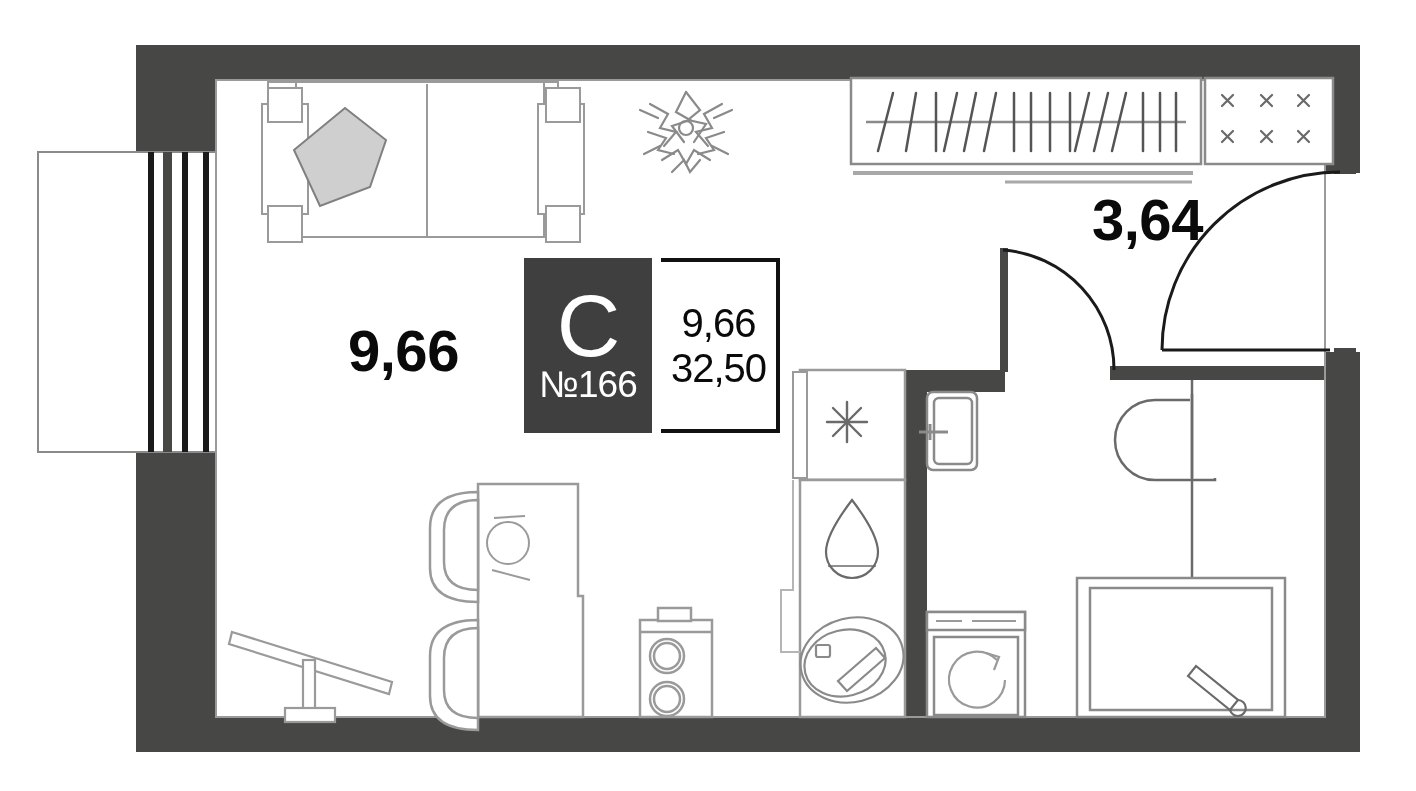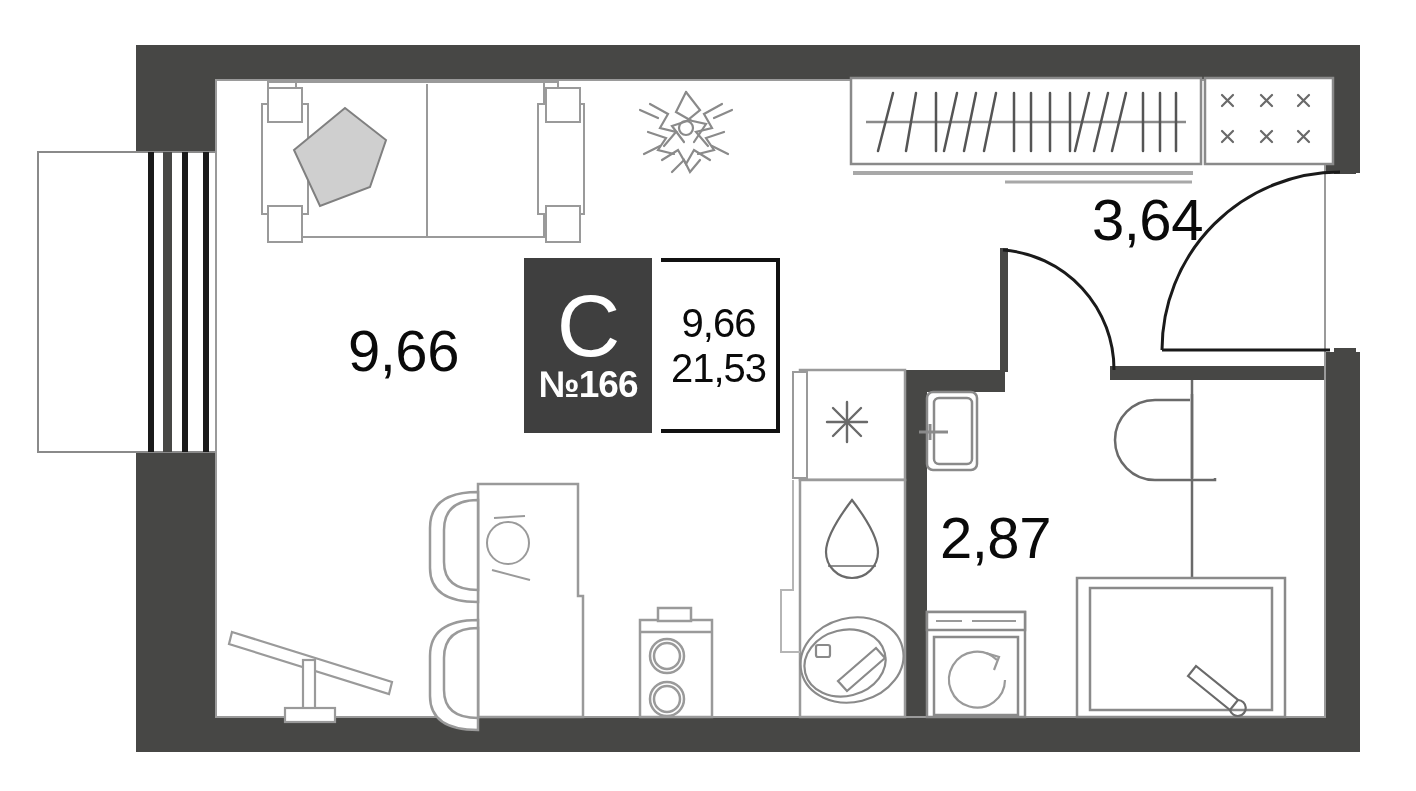--- a/index.html
+++ b/index.html
@@ -3,21 +3,21 @@
 <meta charset="utf-8">
 <style>
   html,body{margin:0;padding:0;background:#ffffff;}
   body{width:1416px;height:791px;overflow:hidden;
        font-family:"Liberation Sans", sans-serif;}
   #plan{position:relative;width:1416px;height:791px;background:#fff;}
   svg{display:block;}
   .lbl{
     position:absolute;
     font-family:"Liberation Sans", sans-serif;
-    font-weight:400;
+    font-weight:700;
     color:#0a0a0a;
     white-space:nowrap;
     line-height:1;
     letter-spacing:-0.5px;
   }
   .area-lbl{font-size:58px;}
   .badge{
     position:absolute;
     background:#3f3f3f;
     color:#ffffff;
@@ -28,21 +28,21 @@
   }
   .badge .big{
     font-size:88px;
     font-weight:400;
     line-height:0.78;
     margin-top:4px;
     letter-spacing:-1px;
   }
   .badge .num{
     font-size:37px;
-    font-weight:700;
+    font-weight:400;
     line-height:1;
     margin-top:6px;
     letter-spacing:-1px;
   }
   .totals{
     position:absolute;
     border:4px solid #111;
     border-left:none;
     box-sizing:border-box;
     display:flex;
@@ -282,27 +282,26 @@
           <path d="M1188 676 l42 34 l8 -10 l-42 -34 Z"></path>
           <path d="M1230 710 a8 8 0 1 0 8 -10"></path>
         </g>
       </g>
     </g>
   </svg>
 
   <div class="lbl area-lbl" style="left:348px;top:322px;">9,66</div>
 
 
-  <div class="lbl area-lbl" style="left:940px;top:509px;">2,87</div>
 
   <div class="lbl area-lbl" style="left:1092px;top:191px;">3,64</div>
 
   <div class="badge" style="left:524px;top:258px;width:128px;height:175px;">
     <span class="big">C</span>
     <span class="num">№166</span>
   </div>
 
   <div class="totals" style="left:661px;top:258px;width:119px;height:175px;">
     <div>9,66</div>
-    <div>21,53</div>
+    <div>32,50</div>
   </div>
 
 </div>
 
 </body></html>

